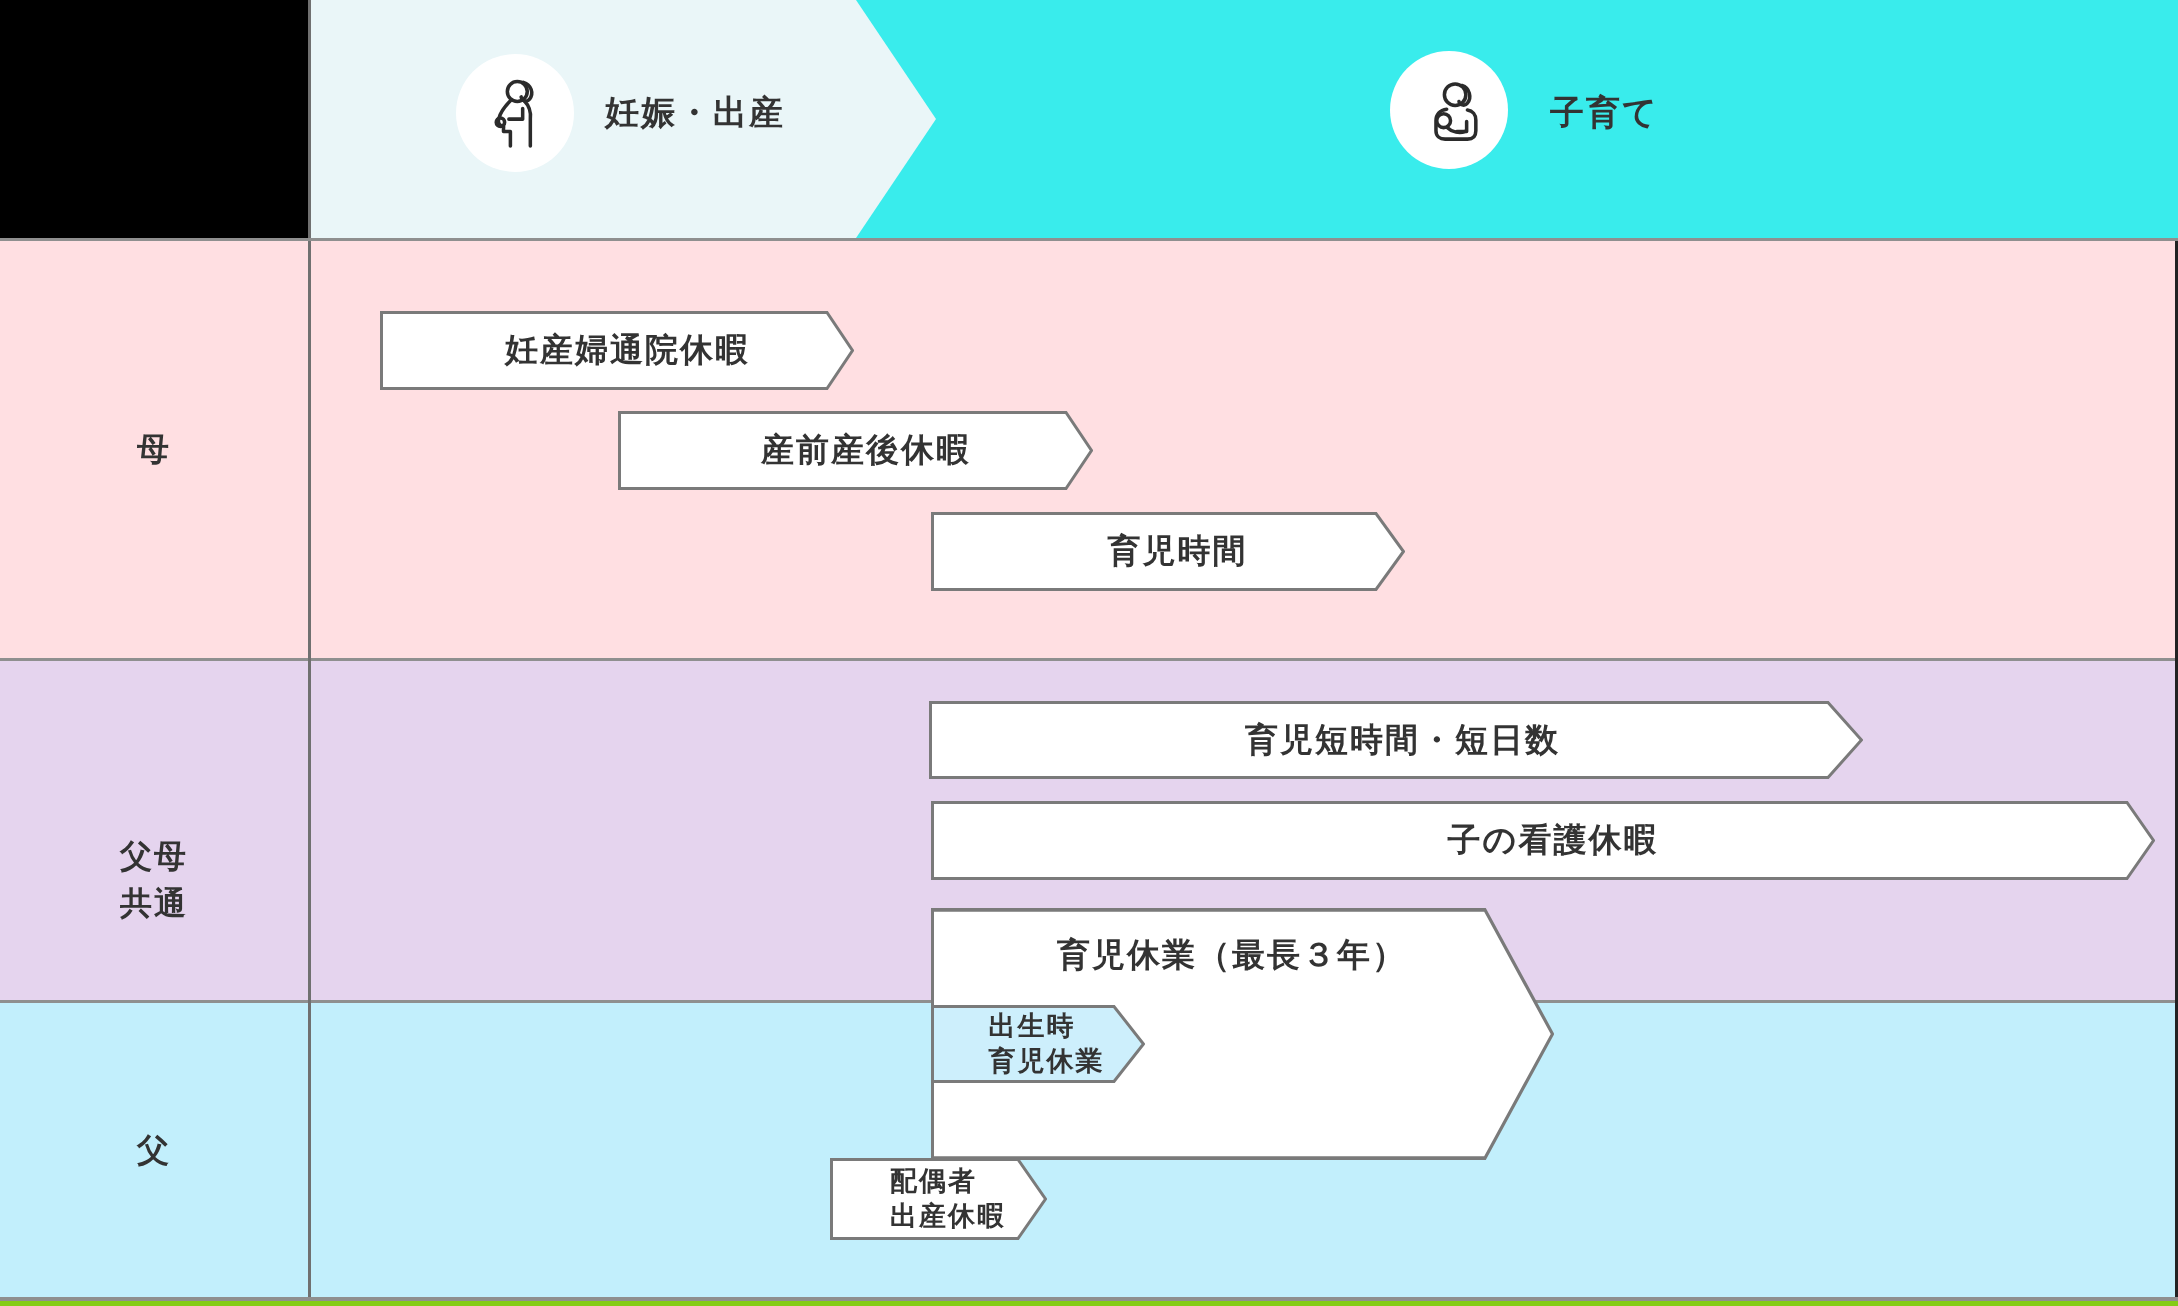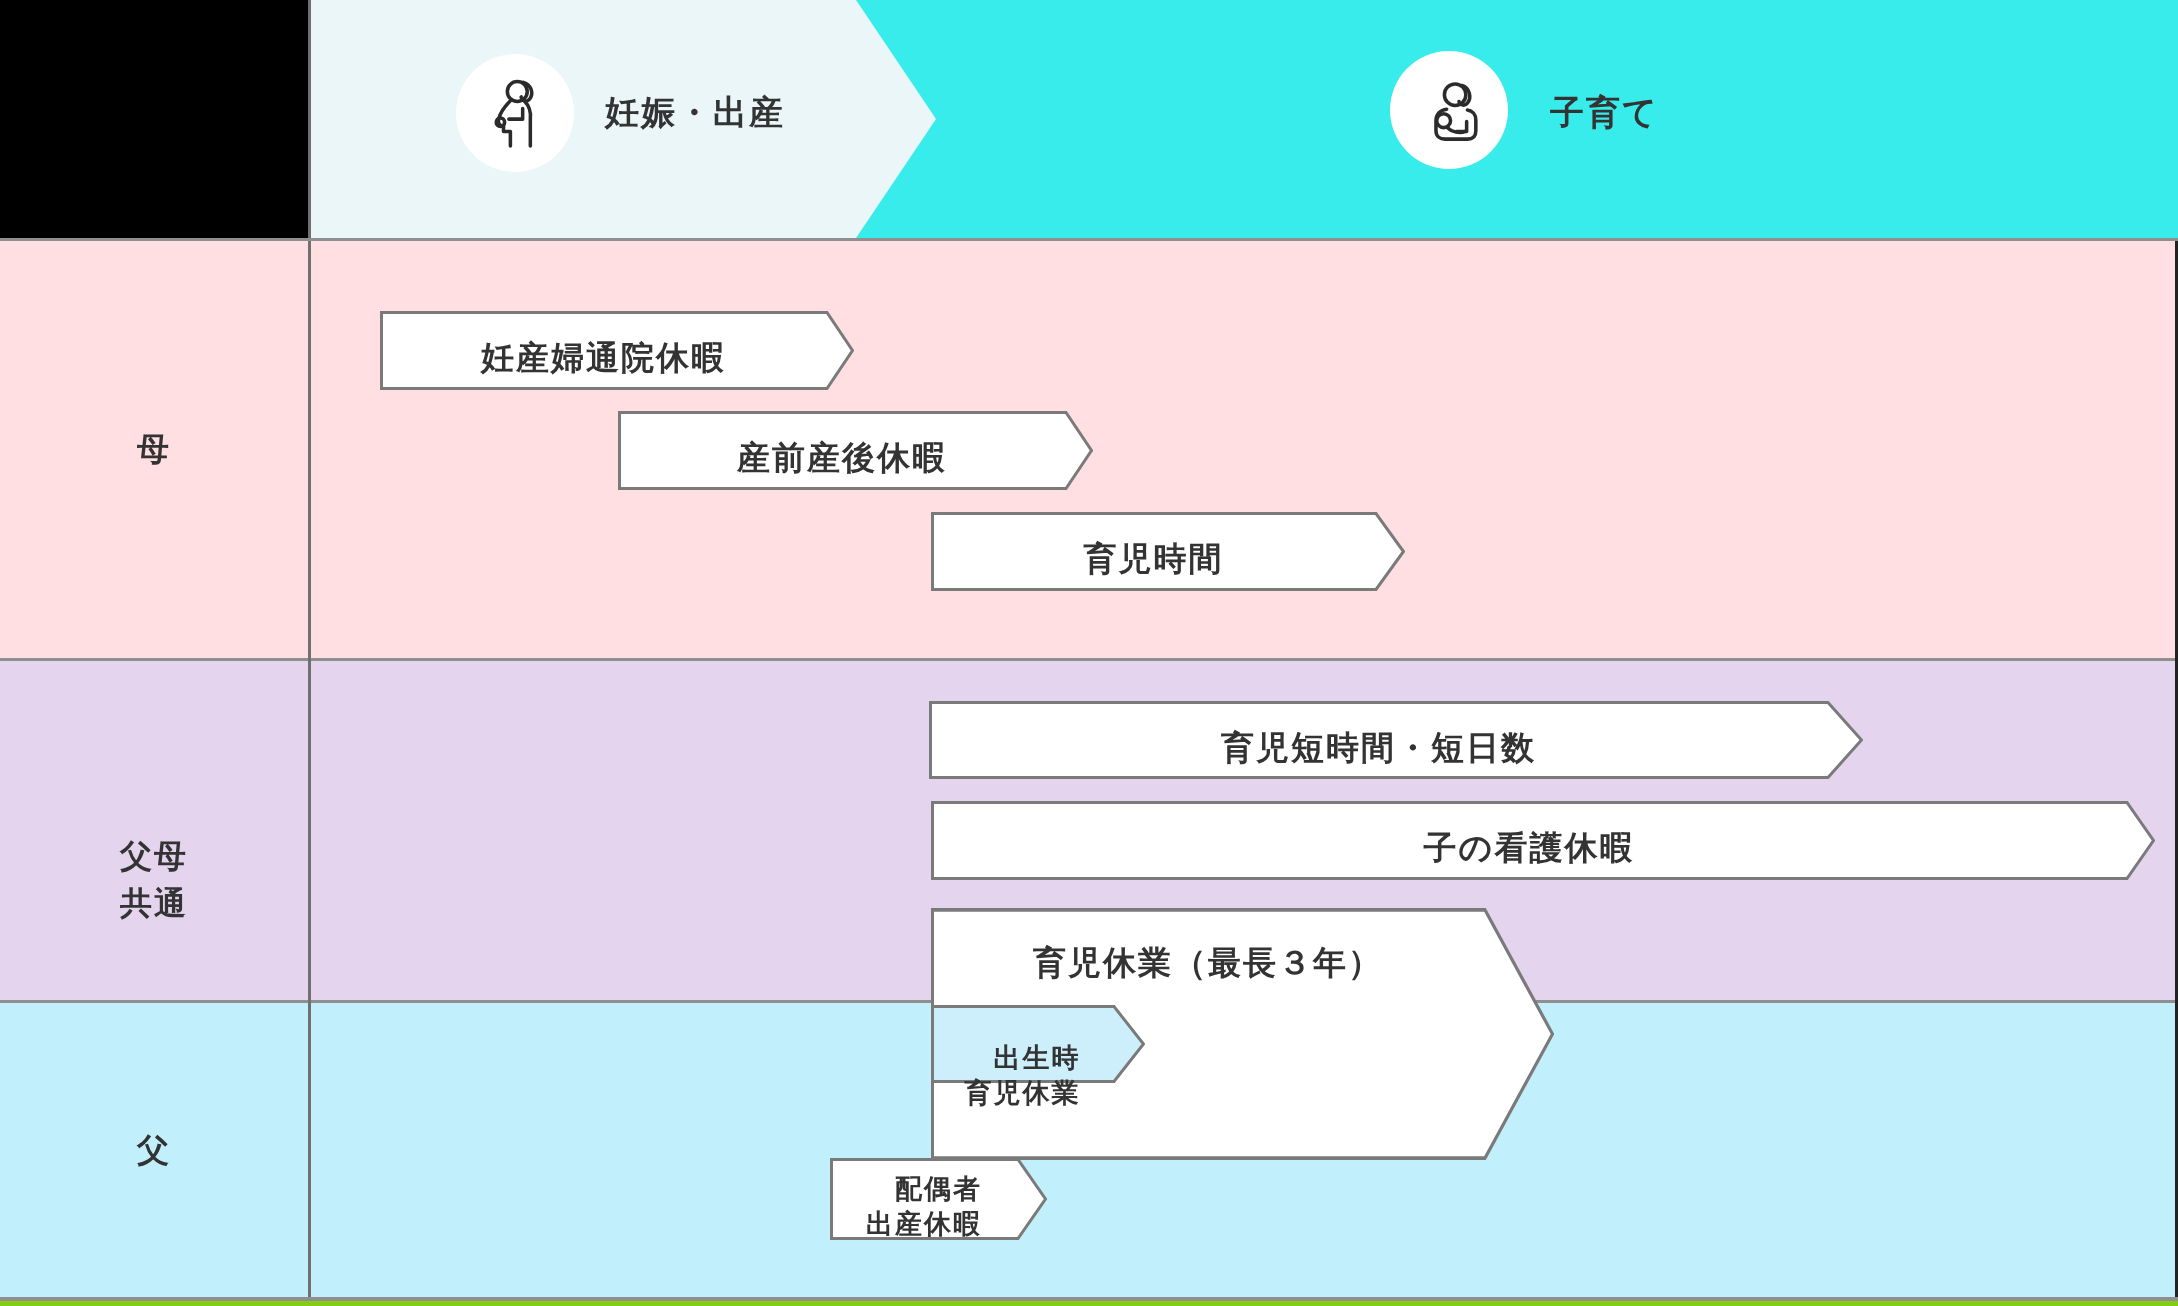--- a/index.html
+++ b/index.html
@@ -36,23 +36,23 @@
   .hl-mother{top:658px;height:3px;}
   .hl-both{top:1000px;height:3px;}
   .hl-bottom{top:1297px;height:4px;z-index:6;}
   .vline{left:308px;top:0;width:3px;height:1301px;background:#707070;z-index:2;}
   .redge{left:2175px;top:240px;width:3px;height:1061px;background:#222;z-index:1;}
   
   .arrow{z-index:3;}
   .arrow svg{position:absolute;left:0;top:0;width:100%;height:100%;}
   .arrow polygon{fill:#fff;stroke:#7a7a7a;stroke-width:3;stroke-linejoin:miter;}
   .arrow.fill-blue polygon{fill:#CDEFFC;}
-  .arrow-label{position:absolute;left:0;top:8px;height:100%;display:flex;align-items:center;
+  .arrow-label{position:absolute;left:0;top:0;height:100%;display:flex;align-items:center;
     justify-content:center;font-size:33px;font-weight:bold;letter-spacing:2px;
-    white-space:pre-line;text-align:right;line-height:1.3;}
+    white-space:pre-line;text-align:left;line-height:1.3;padding-left:24px;}
   .arrow-label.small{font-size:27px;}
   .z4{z-index:4;} .z5{z-index:5;}
 </style>
 </head>
 <body>
 
 <div class="canvas">
 
   <div class="abs row-pink"></div>
   <div class="abs row-purple"></div>
@@ -138,21 +138,21 @@
     <svg viewBox="0 0 623 197" preserveAspectRatio="none">
         <polygon points="1.5,1.5 554,1.5 621.5,98.5 554,195.5 1.5,195.5"></polygon>
       </svg>
     <div class="arrow-label" style="width:554px;height:95px;">育児休業（最長３年）</div>
   </div>
 
   <div class="abs arrow fill-blue z5" style="left:931px;top:1005px;width:214px;height:78px;">
     <svg viewBox="0 0 214 78" preserveAspectRatio="none">
         <polygon points="1.5,1.5 183,1.5 212.5,39 183,76.5 1.5,76.5"></polygon>
       </svg>
-    <div class="arrow-label small" style="width:183px;margin-top:24px;">出生時
+    <div class="arrow-label small" style="width:183px;">出生時
 育児休業</div>
   </div>
 
   <div class="abs arrow z5" style="left:830px;top:1158px;width:217px;height:82px;">
     <svg viewBox="0 0 217 82" preserveAspectRatio="none">
         <polygon points="1.5,1.5 188,1.5 215.5,41 188,80.5 1.5,80.5"></polygon>
       </svg>
     <div class="arrow-label small" style="width:188px;">配偶者
 出産休暇</div>
   </div>

